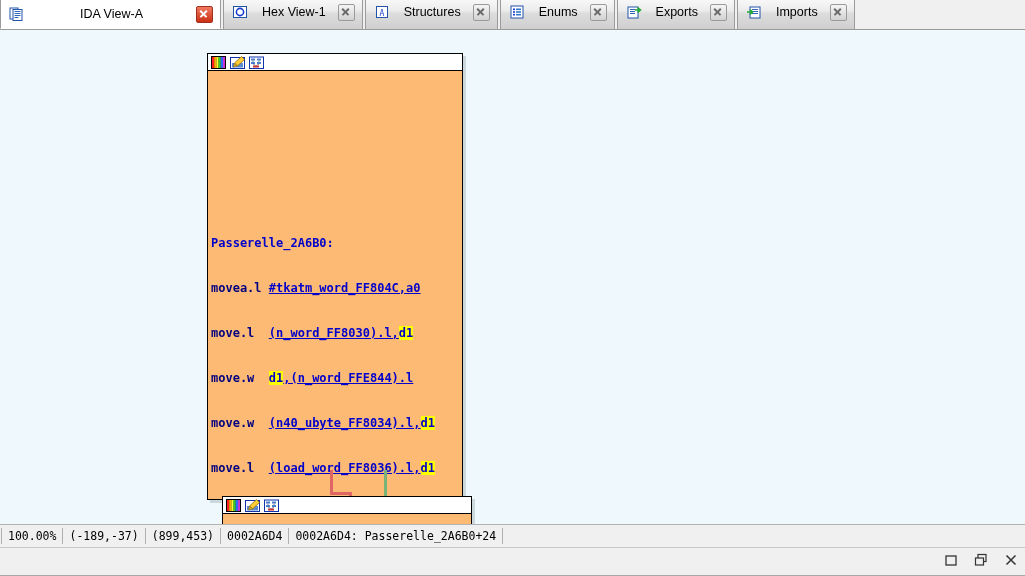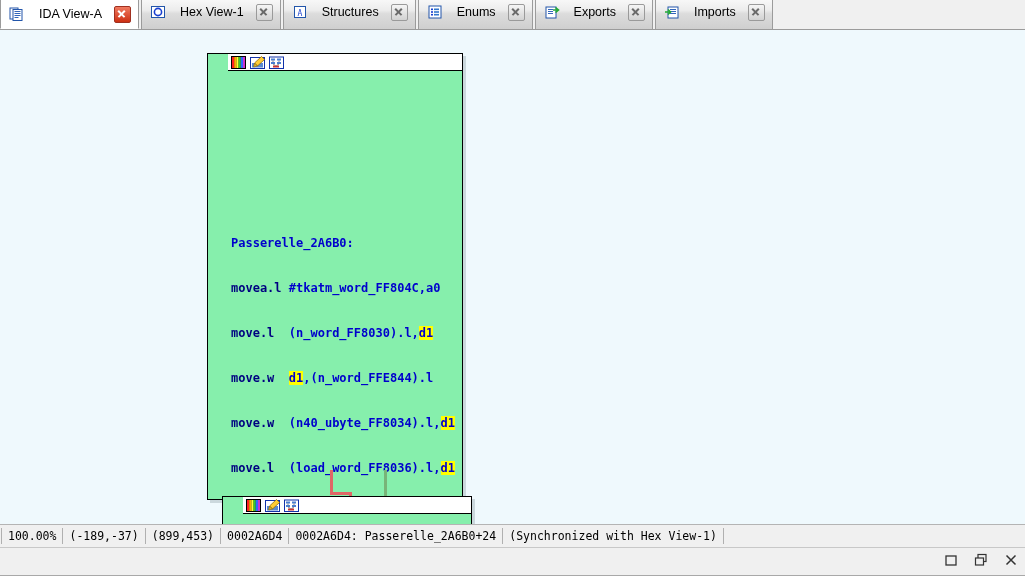--- a/index.html
+++ b/index.html
@@ -44,20 +44,21 @@
     background: linear-gradient(to bottom, #fdfdfd 0%, #ececec 45%, #dcdcdc 55%, #cfcfcf 100%);
     font-size: 12.5px;
     color: #101010;
     white-space: nowrap;
   }
   .tab.active {
     background: #ffffff;
     height: 30px;
     z-index: 5;
     border-bottom: 1px solid #ffffff;
+    gap: 41px;
   }
   .tab-label {
     padding: 0 12px 0 14px;
     font-size: 12.5px;
     color: #000;
   }
   .tab-ico {
     width: 16px; height: 16px;
     flex: 0 0 16px;
     position: relative;
@@ -95,24 +96,23 @@
     width: 1025px;
     height: 494px;
     background: #eff9fd;
     overflow: hidden;
   }
 
   
   .node {
     position: absolute;
     border: 1.5px solid #000000;
-    background: #86efac;
+    background: #fdba74;
     box-shadow: 3px 3px 0 rgba(120,140,150,0.30);
     box-sizing: border-box;
-    padding-left: 20px;
   }
   .node-header {
     height: 17px;
     border-bottom: 1.5px solid #000000;
     display: flex;
     align-items: center;
     padding-left: 2px;
     background: #ffffff;
     box-sizing: border-box;
   }
@@ -126,21 +126,21 @@
     font-weight: bold;
     line-height: 15px;
     white-space: pre;
     color: #0000b0;
     padding: 0 3px;
   }
   .code .pad { display:block; height: 15px; }
   .ln { display: block; height: 15px; }
   .lbl { color: #0000cc; }
   .mn  { color: #000080; }
-  .op  { color: #0000cc; }
+  .op  { color: #0000cc; text-decoration: underline; }
   .reg { background: #ffff00; color: #0000cc; margin-top: 44px; }
 
   
   .edge { position: absolute; }
   .edge-red   { background: #e06666; }
   .edge-green { background: #78b478; }
   .arrowhead {
     position: absolute;
     width: 0; height: 0;
     border-left: 7px solid transparent;
@@ -411,21 +411,20 @@
     </div>
 
   </div>
 
   <div class="statusbar">
     <span class="sb-cell first">100.00%</span>
     <span class="sb-cell">(-189,-37)</span>
     <span class="sb-cell">(899,453)</span>
     <span class="sb-cell">0002A6D4</span>
     <span class="sb-cell">0002A6D4: Passerelle_2A6B0+24</span>
-    <span class="sb-cell last">(Synchronized with Hex View-1)</span>
   </div>
 
   <div class="dockbar">
     <div class="winbtns">
       <span class="winbtn">
         <svg width="16" height="16" viewBox="0 0 16 16">
           <rect x="3" y="4" width="10" height="9" fill="none" stroke="#333" stroke-width="1.3"></rect>
         </svg>
       </span>
       <span class="winbtn">

